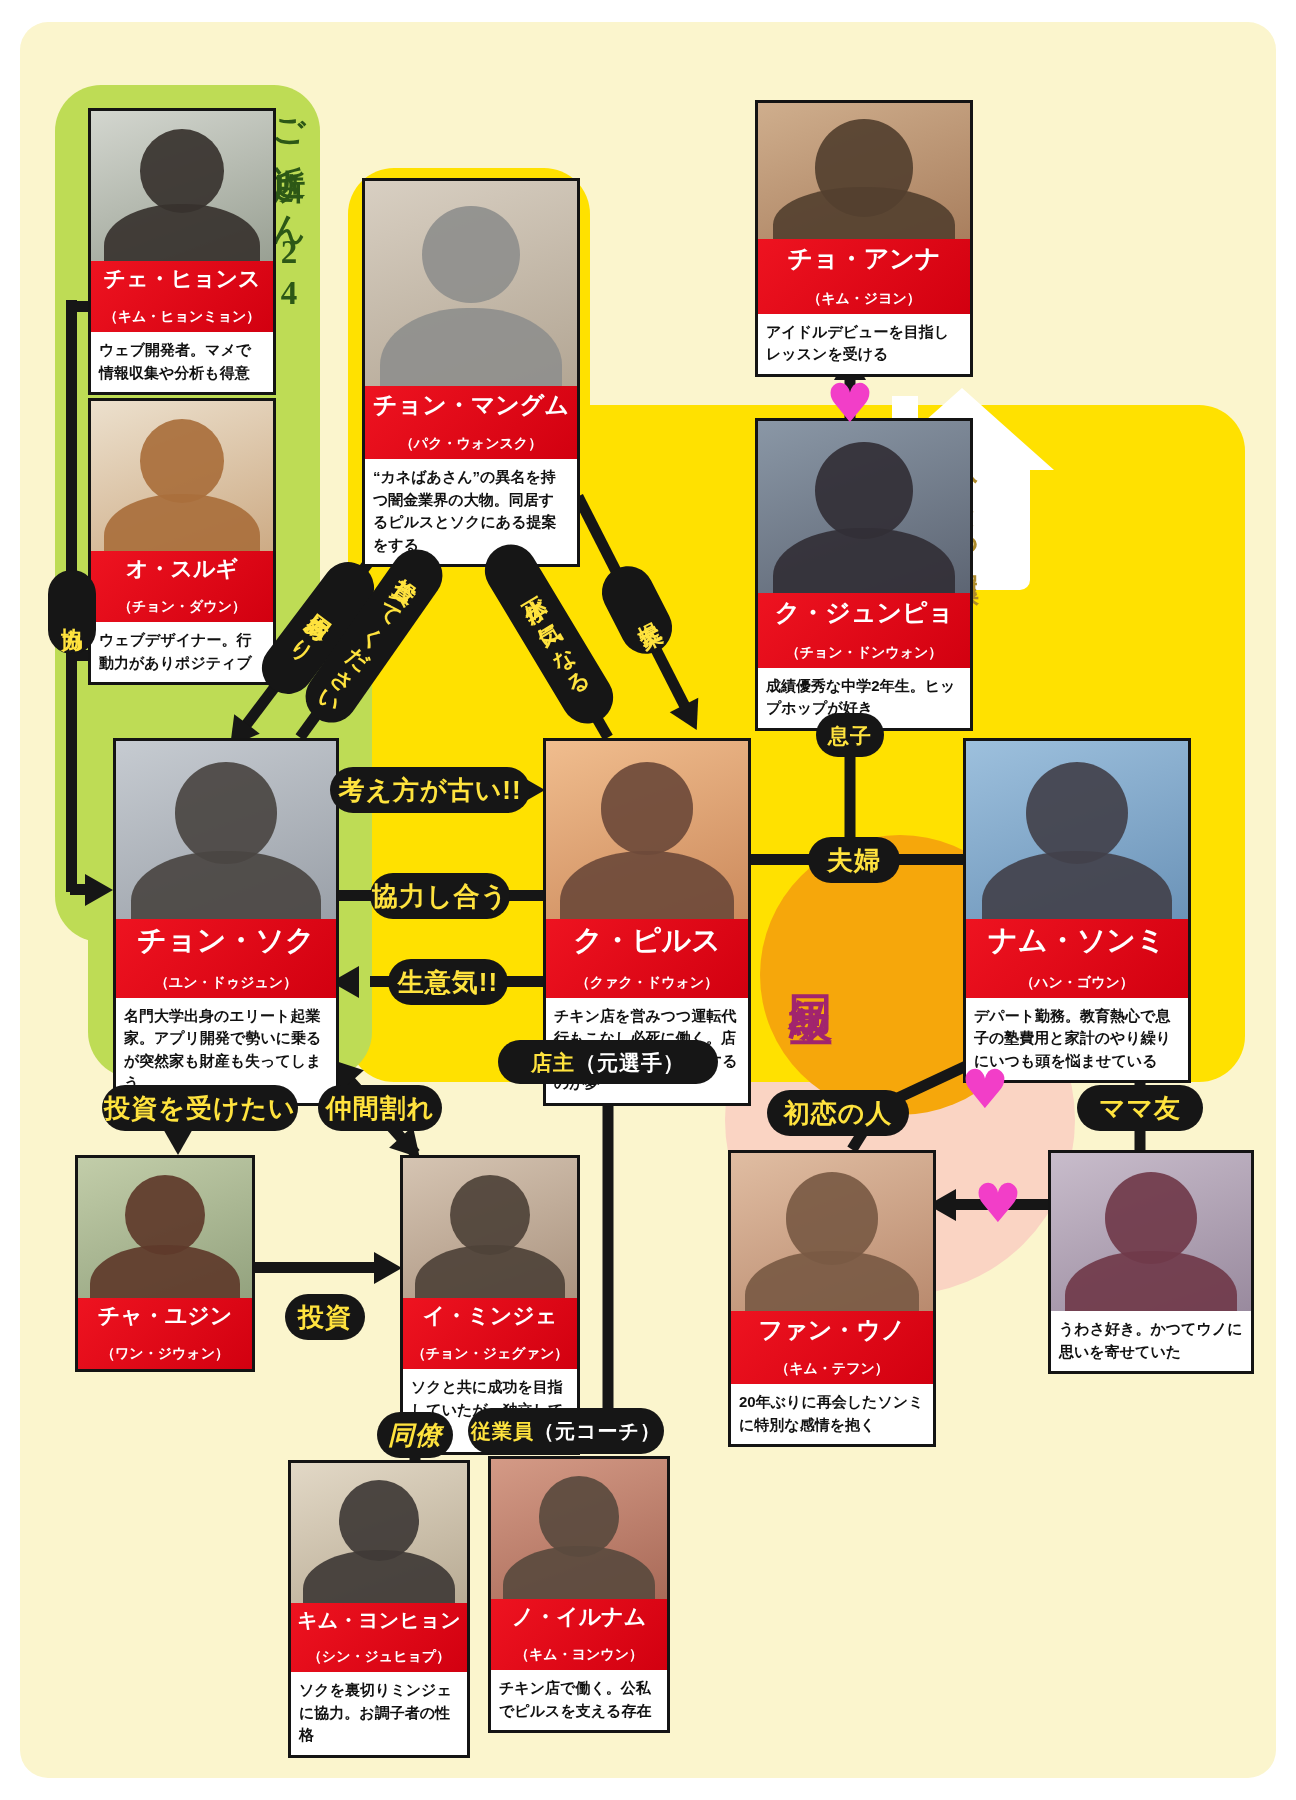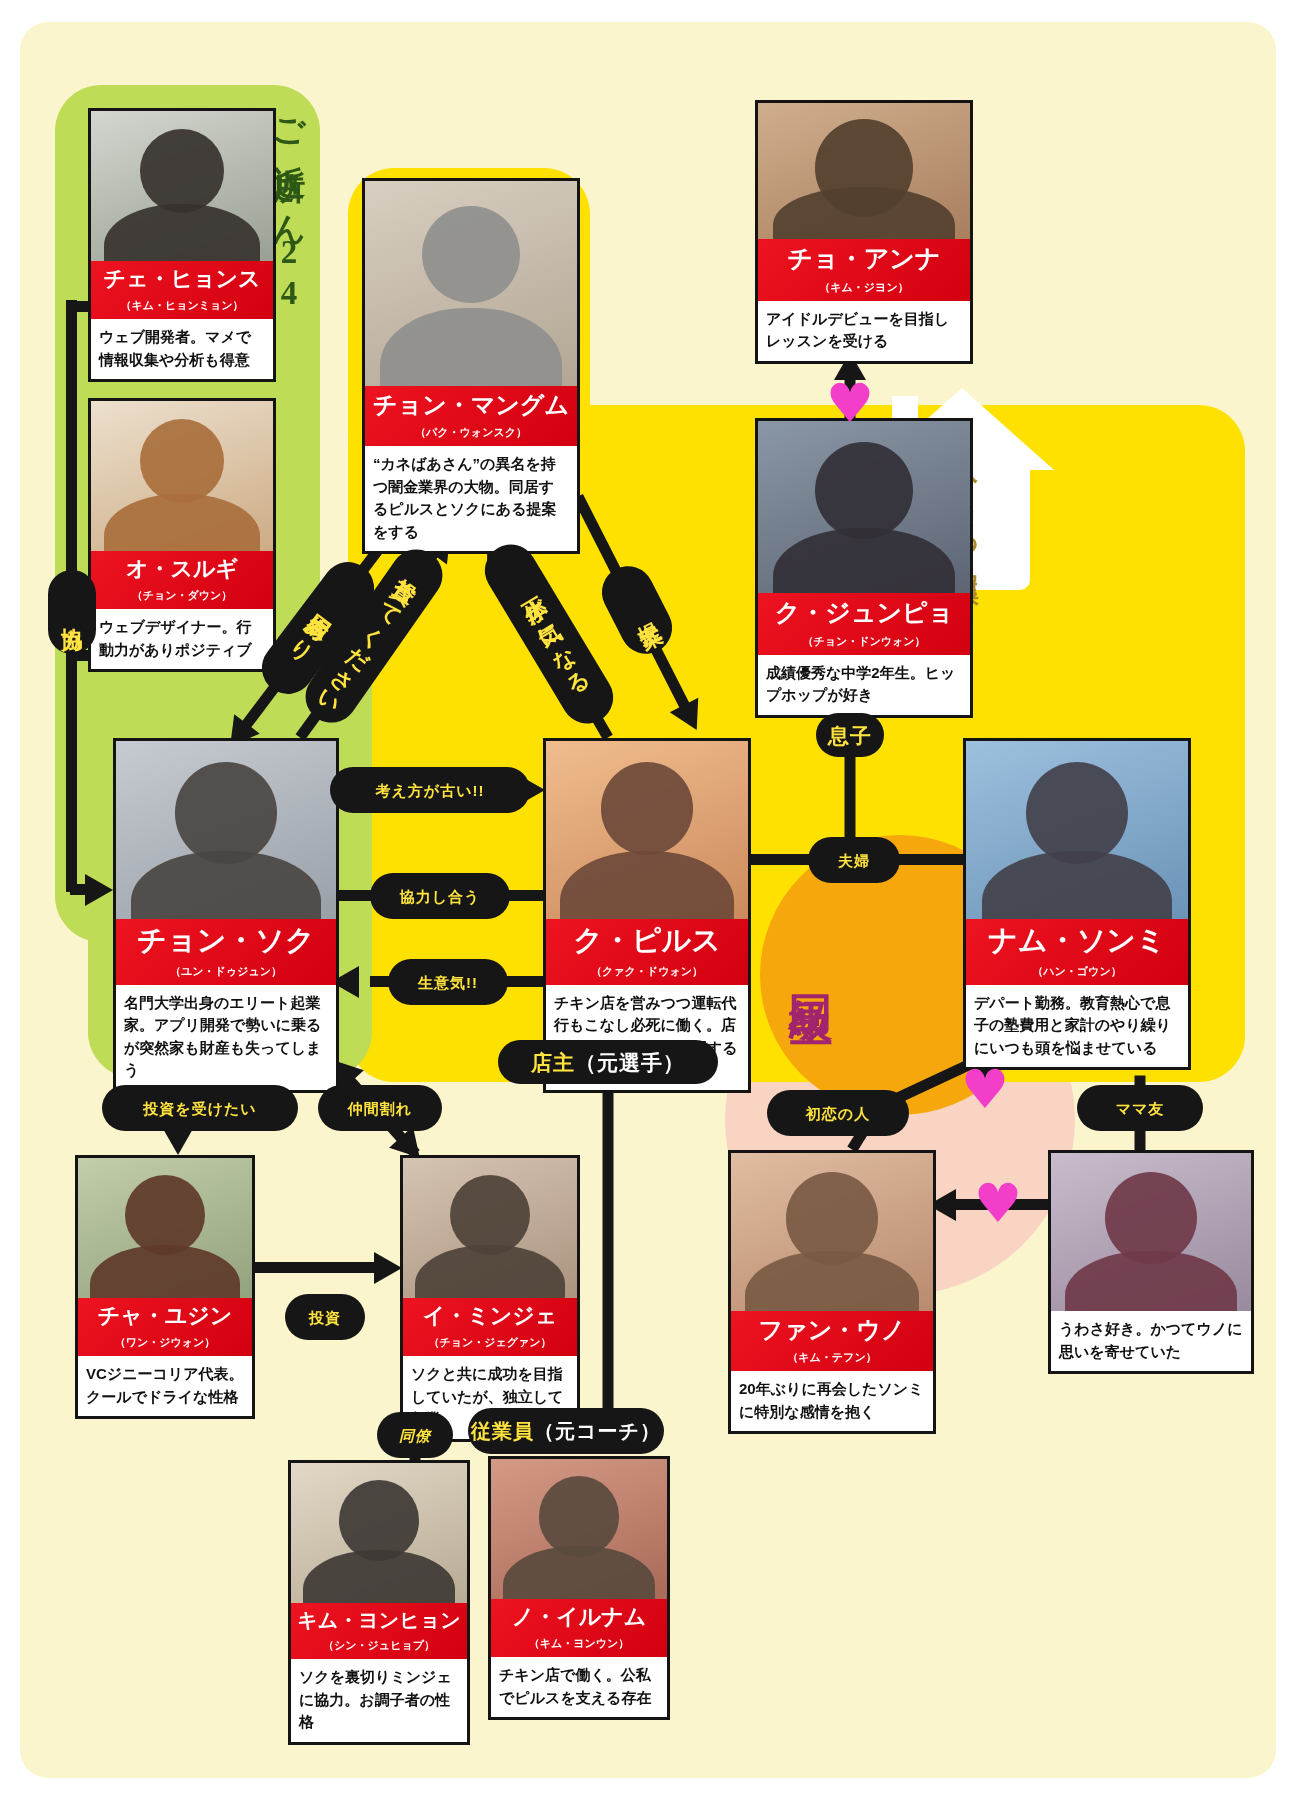--- a/index.html
+++ b/index.html
@@ -27,39 +27,39 @@
   .house-body{position:absolute;left:24px;top:82px;width:136px;height:122px;background:#ffffff;border-radius:0 0 10px 10px;}
   .house-text{position:absolute;left:30px;top:66px;height:126px;z-index:6;writing-mode:vertical-rl;
     font-family:"Liberation Serif","DejaVu Serif",serif;font-weight:700;font-size:27px;
     color:#ad8a2a;letter-spacing:3px;line-height:1.6;}
   
   .ln{position:absolute;height:11px;background:#161616;transform-origin:0 50%;z-index:10;}
   .ah{position:absolute;width:0;height:0;border-style:solid;border-width:16px 0 16px 28px;
       border-color:transparent transparent transparent #161616;transform-origin:0 50%;z-index:11;}
   
   .pill{position:absolute;background:#161616;border-radius:40px;color:#ffe33e;font-weight:700;
-    display:flex;align-items:center;justify-content:center;font-size:15px;letter-spacing:1px;
+    display:flex;align-items:center;justify-content:center;font-size:26px;letter-spacing:1px;
     z-index:40;text-align:center;line-height:1;}
   .pill .sub-white{color:#ffffff;}
   .vpill{writing-mode:vertical-rl;letter-spacing:2px;}
   
   .heart{position:absolute;color:#f23ec8;font-size:54px;line-height:1;z-index:45;
     font-family:"DejaVu Sans",sans-serif;transform:translate(-50%,-50%);}
   
   .card{position:absolute;background:#ffffff;border:3px solid #141414;z-index:30;}
   .photo{position:relative;overflow:hidden;height:var(--ph);
     background:linear-gradient(160deg,var(--p1) 0%,var(--p2) 100%);}
   .photo::before{content:"";position:absolute;width:46%;padding-top:46%;border-radius:50%;
     background:var(--ps);left:27%;top:12%;opacity:.92;}
   .photo::after{content:"";position:absolute;width:86%;height:58%;border-radius:48% 48% 0 0;
     background:var(--ps);left:7%;bottom:-20%;opacity:.92;}
   .name-band{background:linear-gradient(135deg,#ee1320 0%,#d20010 100%);color:#fff;
     text-align:center;padding:7px 2px 6px;}
   .name{font-weight:700;line-height:1.02;font-size:var(--nf,22px);letter-spacing:0;}
-  .actor{font-weight:700;font-size:11px;margin-top:8px;}
+  .actor{font-weight:700;font-size:14px;margin-top:18px;}
   .desc{padding:7px 8px 8px;font-size:15px;font-weight:700;line-height:1.5;color:#111;}
 </style>
 </head>
 <body>
 
 <div id="stage">
   <div class="bg"></div>
 
   <div class="pink-circle" style="left:725px;top:945px;width:350px;height:350px;"></div>
   <div class="panel yellow" style="left:348px;top:168px;width:242px;height:340px;"></div>
@@ -217,21 +217,20 @@
     </div>
     <div class="desc">デパート勤務。教育熱心で息子の塾費用と家計のやり繰りにいつも頭を悩ませている</div>
   </div>
 
   <div class="card" style="left:75px;top:1155px;width:174px;">
     <div class="photo" style="--ph:140px;--p1:#c2cda9;--p2:#93a27e;--ps:#5e3a2a;"></div>
     <div class="name-band">
       <div class="name">チャ・ユジン</div>
       <div class="actor">（ワン・ジウォン）</div>
     </div>
-    <div class="desc">VCジニーコリア代表。クールでドライな性格</div>
   </div>
 
   <div class="card" style="left:400px;top:1155px;width:174px;">
     <div class="photo" style="--ph:140px;--p1:#d5c4b2;--p2:#ab9480;--ps:#4e4238;"></div>
     <div class="name-band">
       <div class="name">イ・ミンジェ</div>
       <div class="actor">（チョン・ジェグァン）</div>
     </div>
     <div class="desc">ソクと共に成功を目指していたが、独立して起業</div>
   </div>

